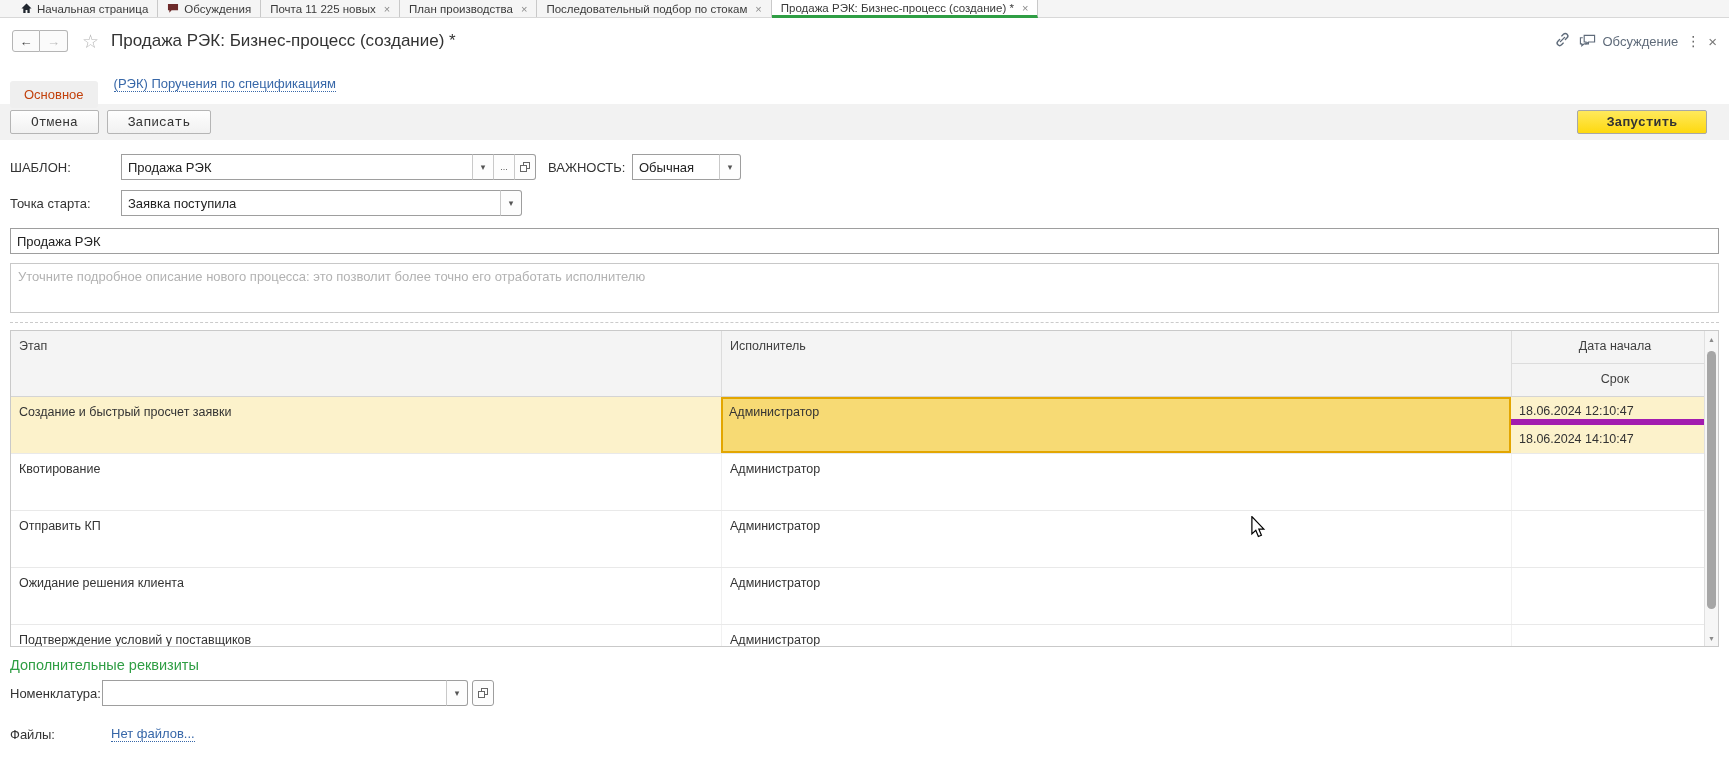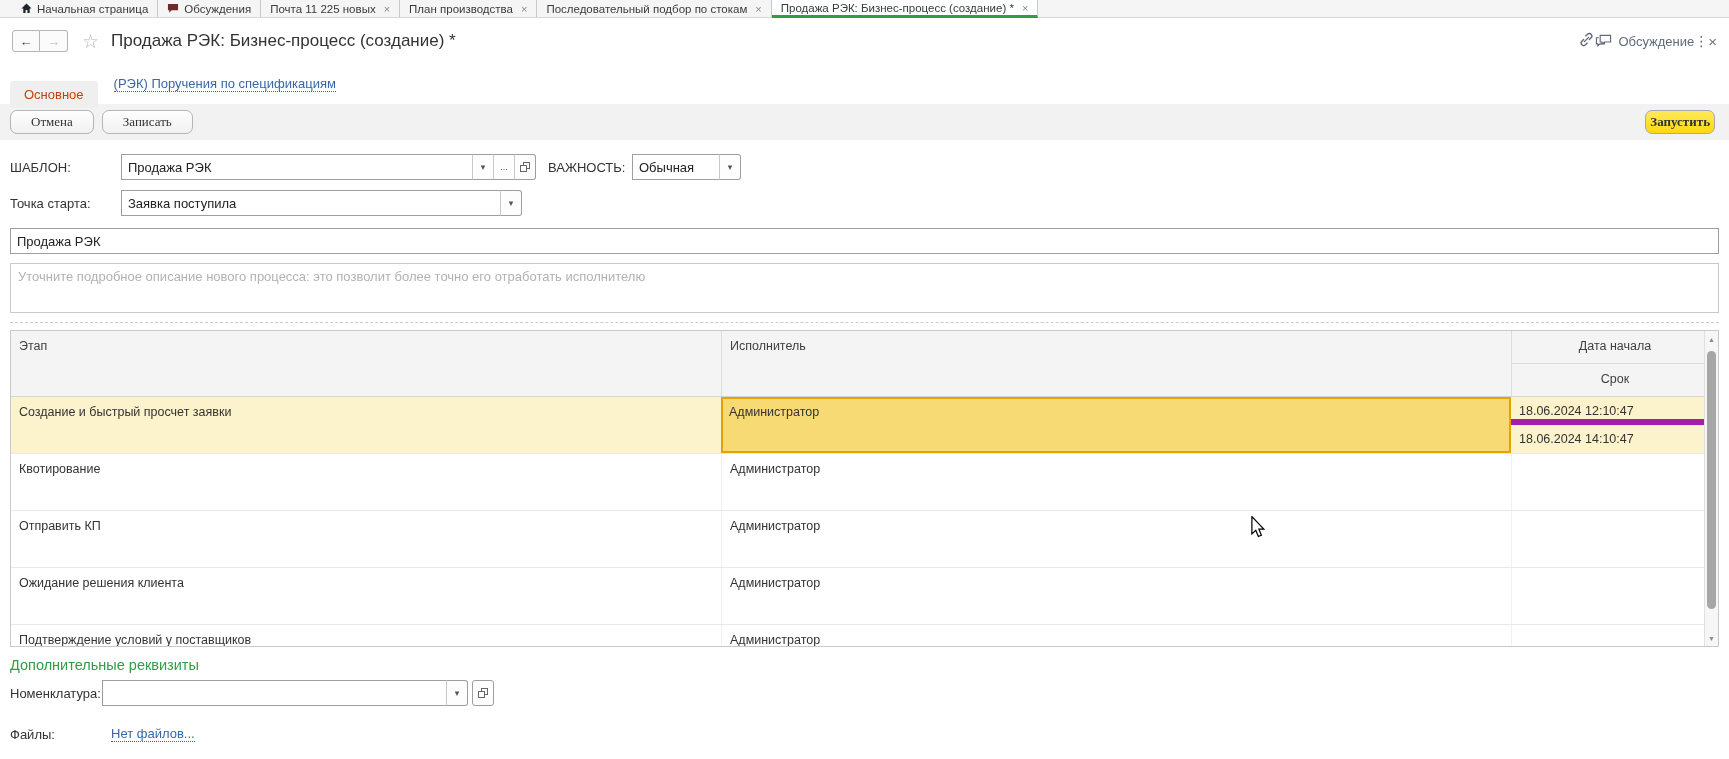--- a/index.html
+++ b/index.html
@@ -15,34 +15,34 @@
   .ticon svg { display:block; }
 
   
   .hdr { height:46px; display:flex; align-items:center; padding:0 12px; }
   .navbtns { display:flex; }
   .navbtns .nbtn { width:28px; height:22px; background:#fbfbfb; border:1px solid #b5b5b5; font-size:13px; color:#444; display:flex; align-items:center; justify-content:center; cursor:pointer; }
   .navbtns .nbtn:first-child { border-radius:3px 0 0 3px; }
   .navbtns .nbtn:last-child { border-radius:0 3px 3px 0; border-left:none; color:#bcbcbc; }
   .star { color:#b4b4b4; font-size:19px; margin:0 12px 0 14px; }
   .title { font-size:17px; color:#333; }
-  .hright { margin-left:auto; display:flex; align-items:center; gap:0; color:#5f6b7a; }
+  .hright { margin-left:auto; display:flex; align-items:center; gap:8px; color:#5f6b7a; }
   .disc { display:flex; align-items:center; gap:6px; font-size:13px; color:#5f6b7a; cursor:pointer; }
   .hmore { font-size:14px; color:#666; cursor:pointer; }
   .hclose { font-size:15px; color:#777; cursor:pointer; }
 
   
   .navrow { height:40px; display:flex; align-items:center; padding:0 10px; gap:16px; font-size:13px; }
   .navrow .mainbtn { background:#efefef; border-radius:3px; padding:6px 14px; color:#c2410c; cursor:pointer;margin-top:20px; }
   .navlink { color:#3767a8; border-bottom:1px dotted #3767a8; cursor:pointer; }
 
   
   .cmdbar { height:36px; background:#f2f2f2; display:flex; align-items:center; padding:0 10px; gap:8px; }
-  .btn { height:24px; padding:0 20px; background:linear-gradient(#fefefe,#f1f1f1); border:1px solid #b5b5b5; border-radius:7px; font-size:13px; color:#333; cursor:pointer; font-family:Liberation Serif, serif; }
-  .btn.primary { margin-left:auto; margin-right:4px; background:linear-gradient(#ffe95c,#fed90f); border-color:#a8a8a8; font-weight:bold; padding:0 4px; }
+  .btn { height:24px; padding:0 20px; background:linear-gradient(#fefefe,#f1f1f1); border:1px solid #b5b5b5; border-radius:2px; font-size:13px; color:#333; cursor:pointer; font-family:Liberation Mono, monospace; }
+  .btn.primary { margin-left:auto; margin-right:12px; background:linear-gradient(#ffe95c,#fed90f); border-color:#a8a8a8; font-weight:bold; padding:0 29px; }
 
   
   .content { padding:0 10px; position:relative; }
   .frow { display:flex; align-items:center; height:26px; font-size:13px; }
   .r1 { margin-top:14px; } .r2 { margin-top:10px; }
   .flabel { width:111px; flex:none; color:#333; }
   .flabel2 { margin-left:12px; width:84px; flex:none; }
   .ibox { height:26px; border:1px solid #9e9e9e; padding:0 6px; font-size:13px; font-family:inherit; color:#222; }
   .igrp { display:flex; align-items:stretch; height:26px; }
   .ibtn { width:22px; border:1px solid #9e9e9e; border-left:1px solid #c9c9c9; margin-left:-1px; background:#fdfdfd; display:flex; align-items:center; justify-content:center; font-size:9px; color:#555; cursor:pointer; }

